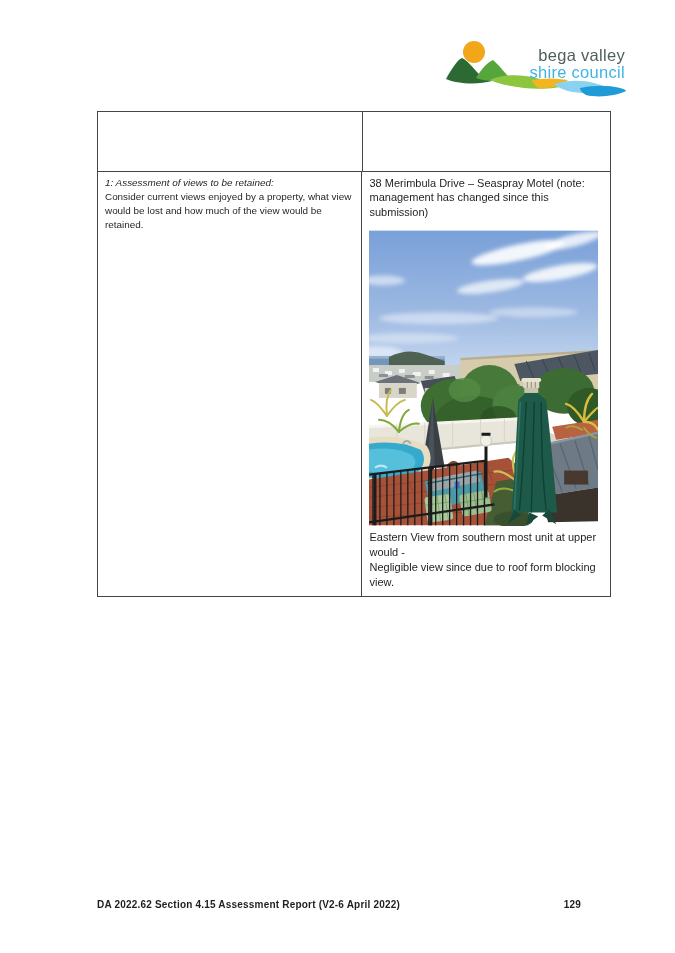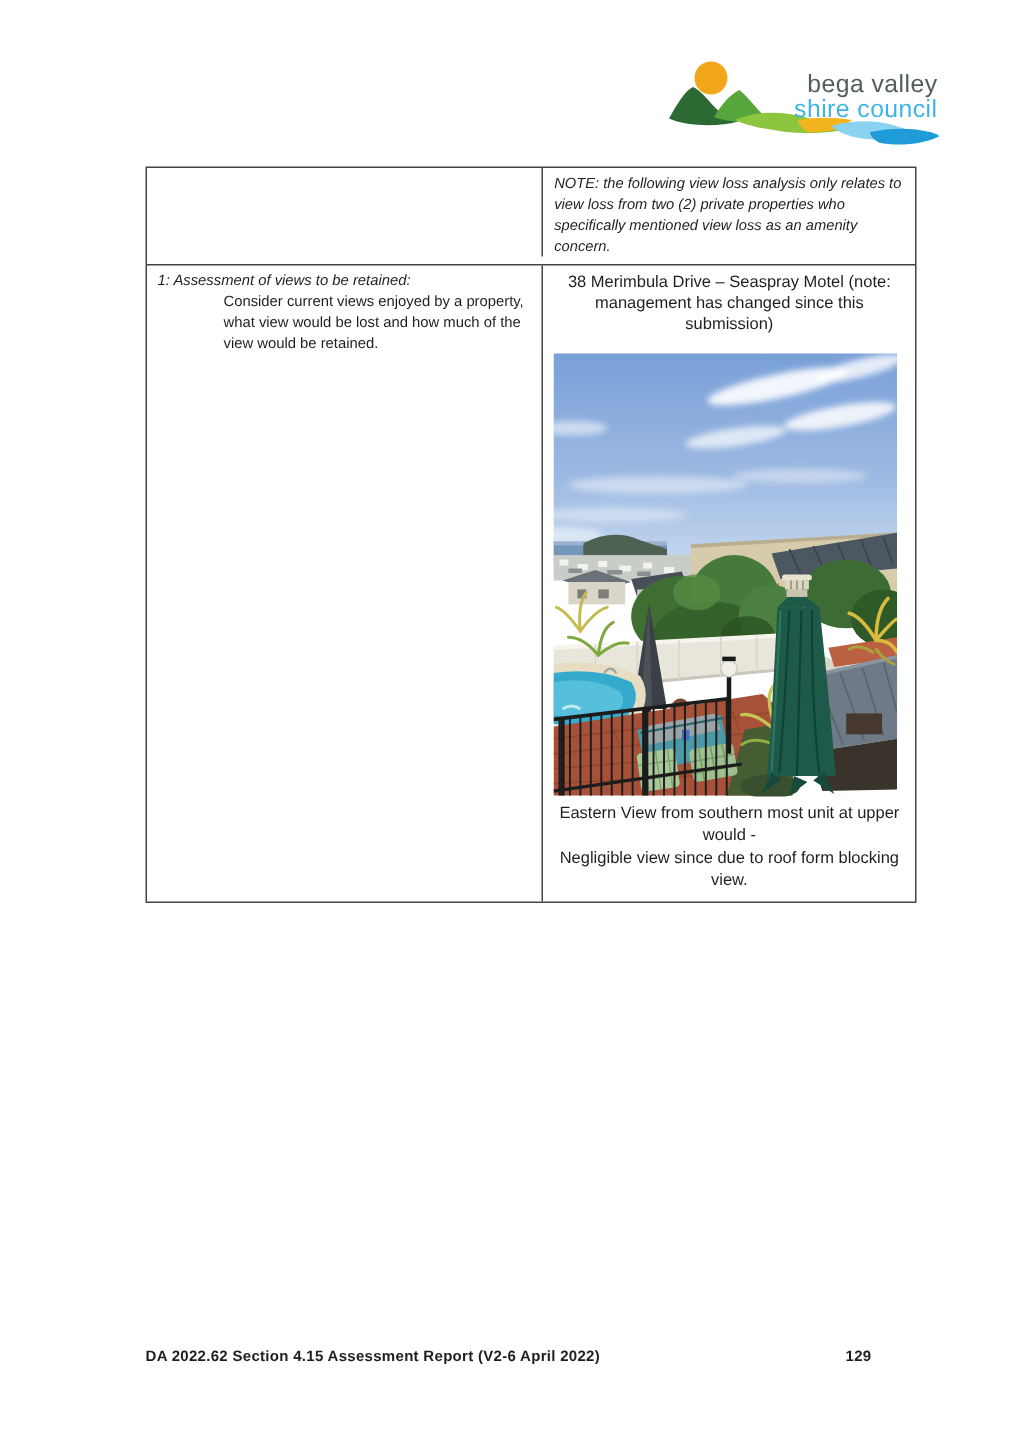--- a/index.html
+++ b/index.html
@@ -11,27 +11,27 @@
 
   
   #assessment-table { position:absolute; left:97px; top:111px; width:514px; border:1px solid #454545; }
   .trow { display:flex; }
   .trow + .trow { border-top:1px solid #454545; }
   .cell-l { width:265px; border-right:1px solid #454545; padding:4px 8px 4px 7px; }
   .cell-r { width:248px; padding:4px 7px 4px 7px; }
   .row-note .cell-l { height:59px; }
   .note-text { font-size:9.8px; line-height:1.42; font-style:italic; }
   .criteria-heading { font-size:9.9px; line-height:1.42; font-style:italic; }
-  .criteria-body { font-size:9.9px; line-height:1.42;margin-left:44px; }
+  .criteria-body { font-size:9.9px; line-height:1.42; }
   .response-heading { font-size:11px; line-height:1.31; }
   .photo-wrap { margin-top:11px; width:229px; height:296px; }
   .photo-wrap svg { display:block; }
   .caption { font-size:11px; line-height:1.36; margin-top:4px; }
   .caption p { margin:0; }
-  .row-main .cell-r { padding-bottom:6px;text-align:center; }
+  .row-main .cell-r { padding-bottom:6px; }
   .row-main { min-height:422px; }
 
   
   #footer { position:absolute; left:97px; top:899px; width:514px; display:flex; justify-content:space-between; font-weight:bold; font-size:10px; letter-spacing:0.2px; }
   #footer .pageno { padding-right:30px; }
 </style>
 </head>
 <body>
 
 <div id="page">
@@ -49,23 +49,20 @@
       </g>
       <text x="180" y="24" text-anchor="end" font-size="16.5" fill="#515F5C" letter-spacing="0.3">bega valley</text>
       <text x="180" y="41" text-anchor="end" font-size="16.5" fill="#3FB4E4" letter-spacing="0.3">shire council</text>
     </svg>
   </div>
 
   <div id="assessment-table">
 
     <div class="trow row-note">
       <div class="cell-l"></div>
-      <div class="cell-r">
-        <div class="note-text">NOTE: the following view loss analysis only relates to view loss from two (2) private properties who specifically mentioned view loss as an amenity concern.</div>
-      </div>
     </div>
 
     <div class="trow row-main">
       <div class="cell-l">
         <div class="criteria-heading">1: Assessment of views to be retained:</div>
         <div class="criteria-body">Consider current views enjoyed by a property, what view would be lost and how much of the view would be retained.</div>
       </div>
 
       <div class="cell-r">
         <div class="response-heading">38 Merimbula Drive – Seaspray Motel (note: management has changed since this submission)</div>

